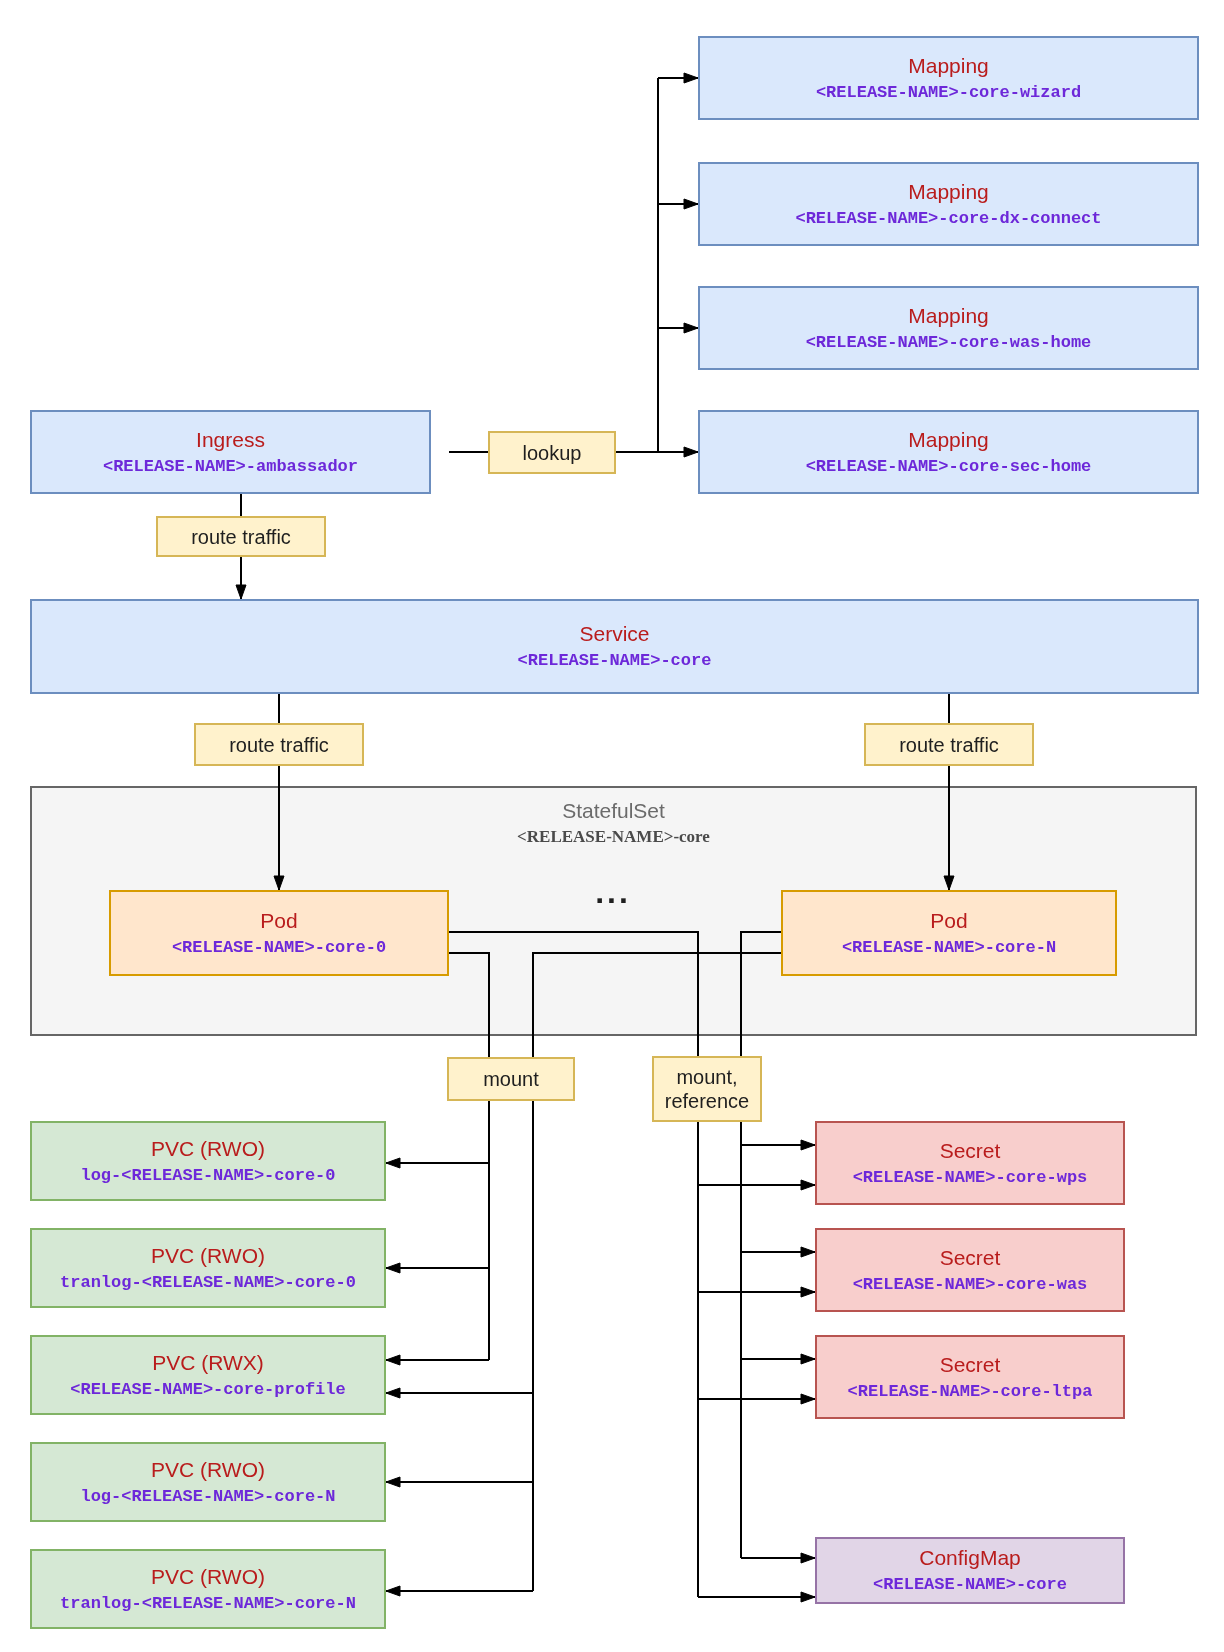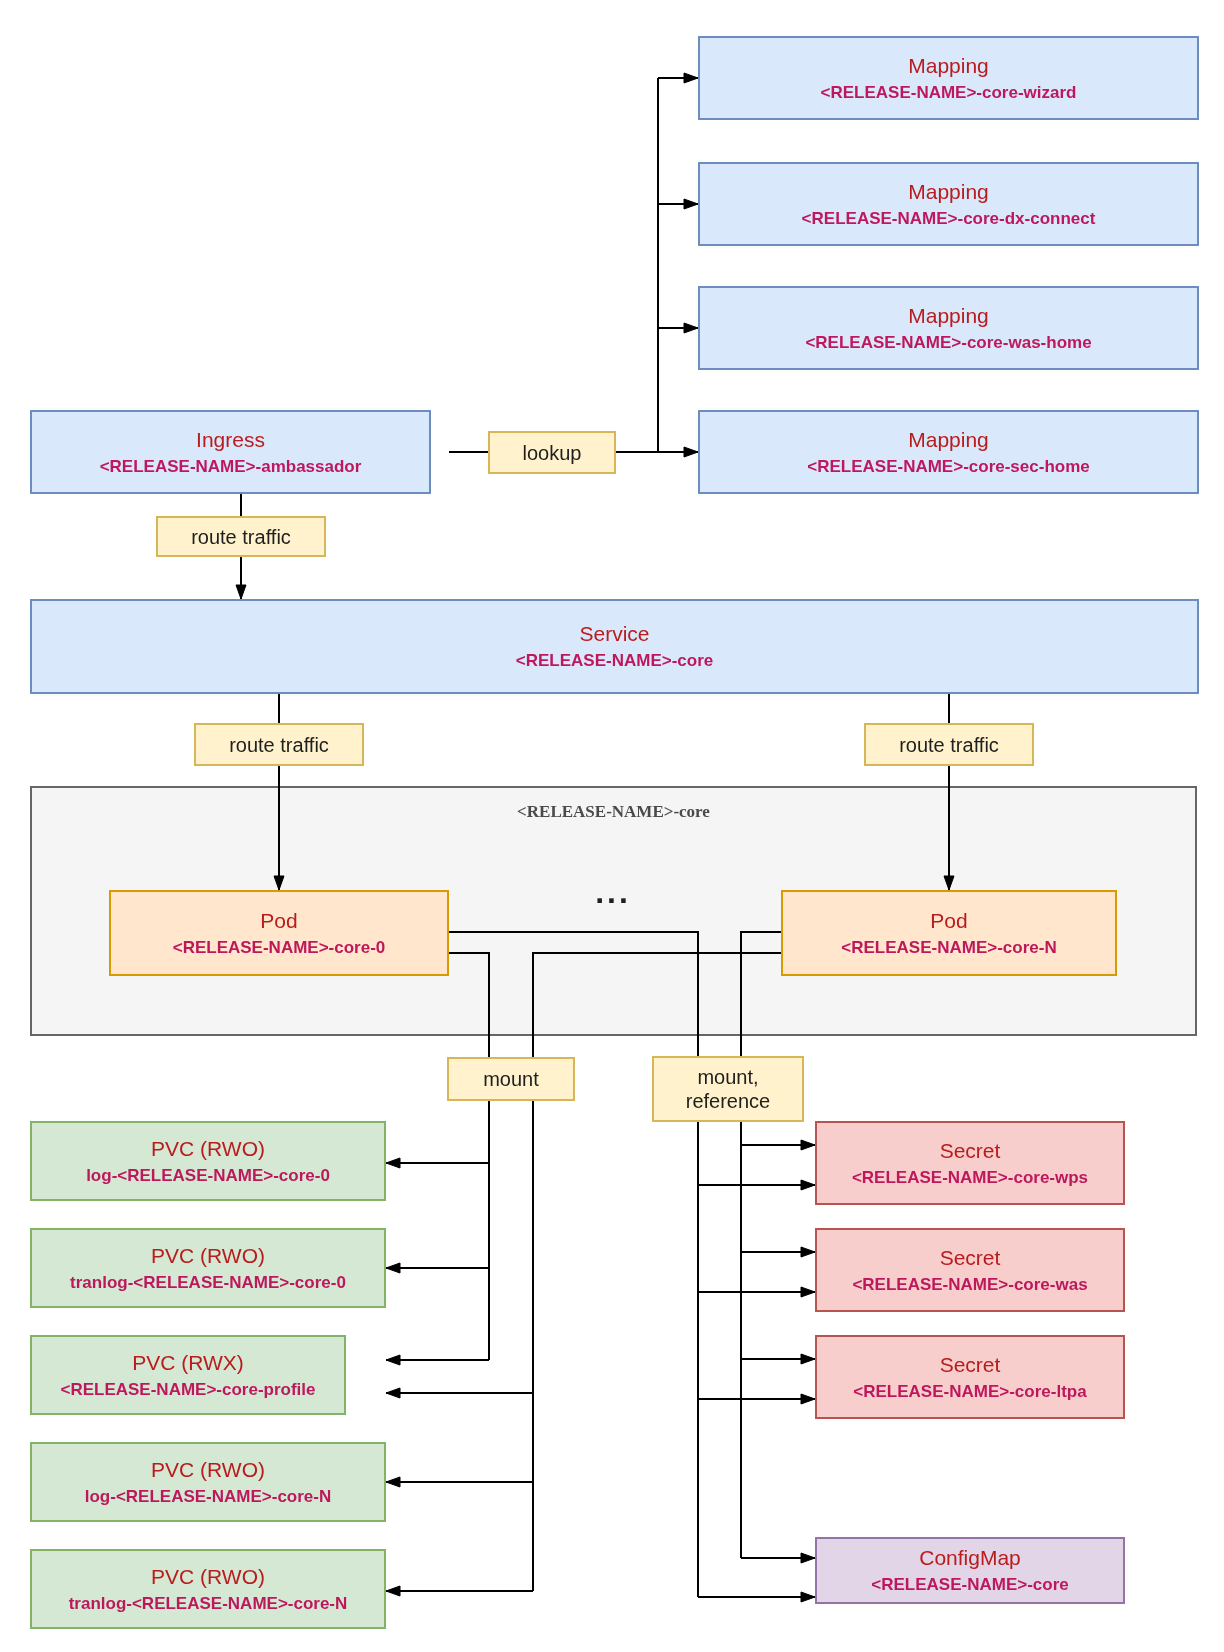--- a/index.html
+++ b/index.html
@@ -6,21 +6,21 @@
   body{
     width:1224px;height:1652px;position:relative;background:#ffffff;
     font-family:"Liberation Sans",sans-serif;overflow:hidden;
   }
   .box{
     position:absolute;box-sizing:border-box;z-index:2;
     display:flex;flex-direction:column;align-items:center;justify-content:center;
     gap:7px;text-align:center;
   }
   .box .t{font-size:21px;color:#b91c1c;line-height:1.1;}
-  .box .s{font-family:Liberation Sans, sans-serif;font-weight:bold;font-size:17px;color:#be185d;line-height:1.1;}
+  .box .s{font-family:Liberation Mono, monospace;font-weight:bold;font-size:17px;color:#6d28d9;line-height:1.1;}
   .blue{background:#dae8fc;border:2px solid #6c8ebf;}
   .orange{background:#ffe6cc;border:2px solid #d79b00;}
   .green{background:#d5e8d4;border:2px solid #82b366;}
   .red{background:#f8cecc;border:2px solid #b85450;}
   .purple{background:#e1d5e7;border:2px solid #9673a6;}
   .container{
     position:absolute;box-sizing:border-box;z-index:0;
     background:#f5f5f5;border:2px solid #666666;
   }
   .ss-head{position:absolute;z-index:1;text-align:center;}
@@ -36,20 +36,21 @@
     position:absolute;z-index:2;width:70px;text-align:center;
     font-weight:bold;font-size:32px;color:#1f1f1f;letter-spacing:3px;
   }
   svg.wires{position:absolute;left:0;top:0;z-index:1;}
 </style>
 </head>
 <body>
 
 <div class="container" style="left:30px;top:786px;width:1167px;height:250px"></div>
 <div class="ss-head" style="left:30px;top:798px;width:1167px">
+  <div class="t">StatefulSet</div>
   <div class="s">&lt;RELEASE-NAME&gt;-core</div>
 </div>
 
 <svg class="wires" width="1224" height="1652" viewBox="0 0 1224 1652">
   <defs>
     <marker id="arr" markerUnits="userSpaceOnUse" markerWidth="18" markerHeight="14" refX="16" refY="7" orient="auto">
       <path d="M2,2 L16,7 L2,12 z" fill="#000" stroke="#000" stroke-width="1"></path>
     </marker>
   </defs>
   <g stroke="#000000" stroke-width="2" fill="none">
@@ -128,21 +129,21 @@
 <div class="dots" style="left:578px;top:874px">...</div>
 
 <div class="box green" style="left:30px;top:1121px;width:356px;height:80px">
   <div class="t">PVC (RWO)</div>
   <div class="s">log-&lt;RELEASE-NAME&gt;-core-0</div>
 </div>
 <div class="box green" style="left:30px;top:1228px;width:356px;height:80px">
   <div class="t">PVC (RWO)</div>
   <div class="s">tranlog-&lt;RELEASE-NAME&gt;-core-0</div>
 </div>
-<div class="box green" style="left:30px;top:1335px;width:316px;height:80px">
+<div class="box green" style="left:30px;top:1335px;width:356px;height:80px">
   <div class="t">PVC (RWX)</div>
   <div class="s">&lt;RELEASE-NAME&gt;-core-profile</div>
 </div>
 <div class="box green" style="left:30px;top:1442px;width:356px;height:80px">
   <div class="t">PVC (RWO)</div>
   <div class="s">log-&lt;RELEASE-NAME&gt;-core-N</div>
 </div>
 <div class="box green" style="left:30px;top:1549px;width:356px;height:80px">
   <div class="t">PVC (RWO)</div>
   <div class="s">tranlog-&lt;RELEASE-NAME&gt;-core-N</div>
@@ -164,13 +165,13 @@
 <div class="box purple" style="left:815px;top:1537px;width:310px;height:67px">
   <div class="t">ConfigMap</div>
   <div class="s">&lt;RELEASE-NAME&gt;-core</div>
 </div>
 
 <div class="lbl" style="left:488px;top:431px;width:128px;height:43px">lookup</div>
 <div class="lbl" style="left:156px;top:516px;width:170px;height:41px">route traffic</div>
 <div class="lbl" style="left:194px;top:723px;width:170px;height:43px">route traffic</div>
 <div class="lbl" style="left:864px;top:723px;width:170px;height:43px">route traffic</div>
 <div class="lbl" style="left:447px;top:1057px;width:128px;height:44px">mount</div>
-<div class="lbl" style="left:652px;top:1056px;width:152px;height:66px;padding:10px">mount, reference</div>
+<div class="lbl" style="left:652px;top:1056px;width:110px;height:66px;padding:10px">mount, reference</div>
 
 </body></html>

